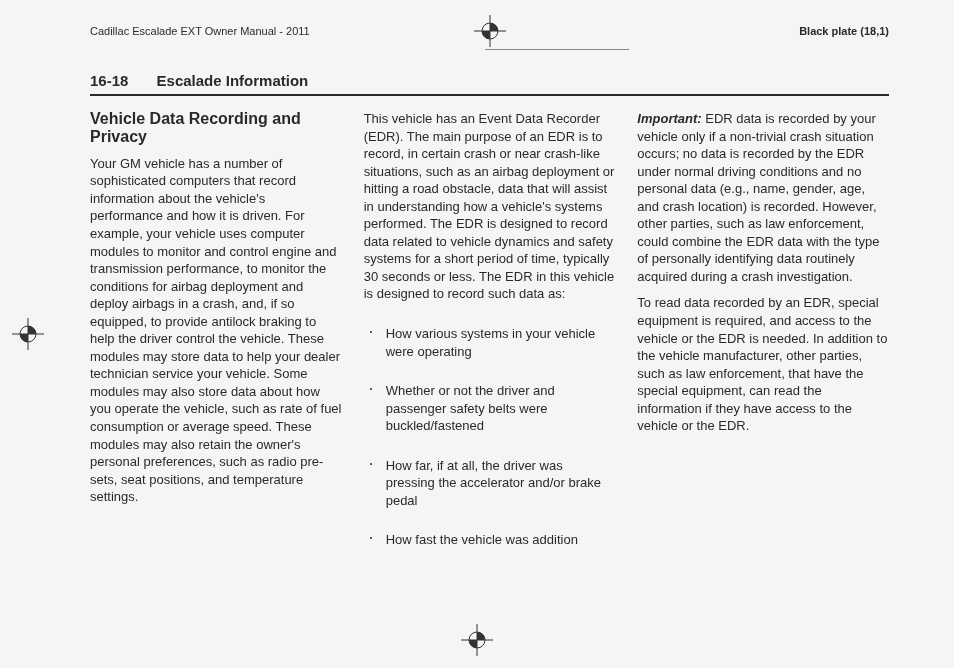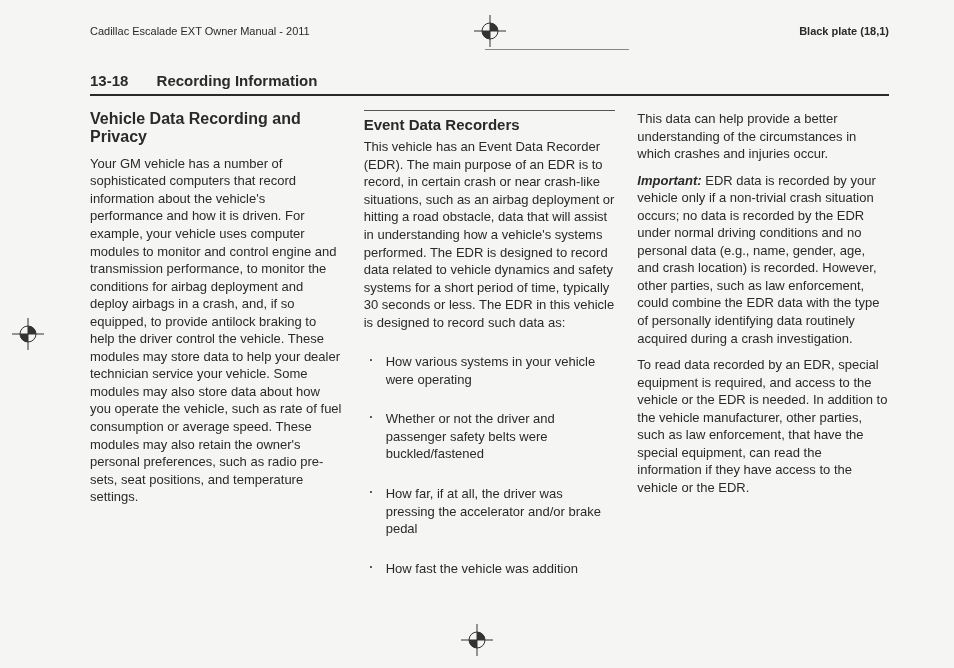--- a/index.html
+++ b/index.html
@@ -129,44 +129,42 @@
         <circle cx="18" cy="18" r="8" fill="none" stroke="#333" stroke-width="1"></circle>
         <path d="M18 2 V34 M2 18 H34" stroke="#333" stroke-width="1"></path>
         <path d="M18 10 A8 8 0 0 1 26 18 L18 18 Z M18 26 A8 8 0 0 1 10 18 L18 18 Z" fill="#333"></path>
       </svg>
     </span>
     <div class="rule-line-top"></div>
     <span class="top-header-right">Black plate (18,1)</span>
   </div>
 
   <div class="chapter-header">
-    <span class="chapter-page">13-18</span>
-    <span>Recording Information</span>
+    <span class="chapter-page">16-18</span>
+    <span>Escalade Information</span>
   </div>
 
   <div class="columns">
 
     <div class="col">
       <div class="h2">Vehicle Data Recording and Privacy</div>
       <p>Your GM vehicle has a number of sophisticated computers that record information about the vehicle's performance and how it is driven. For example, your vehicle uses computer modules to monitor and control engine and transmission performance, to monitor the conditions for airbag deployment and deploy airbags in a crash, and, if so equipped, to provide antilock braking to help the driver control the vehicle. These modules may store data to help your dealer technician service your vehicle. Some modules may also store data about how you operate the vehicle, such as rate of fuel consumption or average speed. These modules may also retain the owner's personal preferences, such as radio pre-sets, seat positions, and temperature settings.</p>
     </div>
 
     <div class="col">
-      <div class="h3">Event Data Recorders</div>
       <p>This vehicle has an Event Data Recorder (EDR). The main purpose of an EDR is to record, in certain crash or near crash-like situations, such as an airbag deployment or hitting a road obstacle, data that will assist in understanding how a vehicle's systems performed. The EDR is designed to record data related to vehicle dynamics and safety systems for a short period of time, typically 30 seconds or less. The EDR in this vehicle is designed to record such data as:</p>
       <ul>
         <li>How various systems in your vehicle were operating</li>
         <li>Whether or not the driver and passenger safety belts were buckled/fastened</li>
         <li>How far, if at all, the driver was pressing the accelerator and/or brake pedal</li>
         <li>How fast the vehicle was addition</li>
       </ul>
     </div>
 
     <div class="col">
-      <p>This data can help provide a better understanding of the circumstances in which crashes and injuries occur.</p>
       <p>
         <span class="important-label">Important:</span><span> EDR data is recorded by your vehicle only if a non-trivial crash situation occurs; no data is recorded by the EDR under normal driving conditions and no personal data (e.g., name, gender, age, and crash location) is recorded. However, other parties, such as law enforcement, could combine the EDR data with the type of personally identifying data routinely acquired during a crash investigation.</span>
       </p>
       <p>To read data recorded by an EDR, special equipment is required, and access to the vehicle or the EDR is needed. In addition to the vehicle manufacturer, other parties, such as law enforcement, that have the special equipment, can read the information if they have access to the vehicle or the EDR.</p>
     </div>
 
   </div>
 
   <span class="crop-left">
     <svg class="crop-mark" width="36" height="36" viewBox="0 0 36 36">

